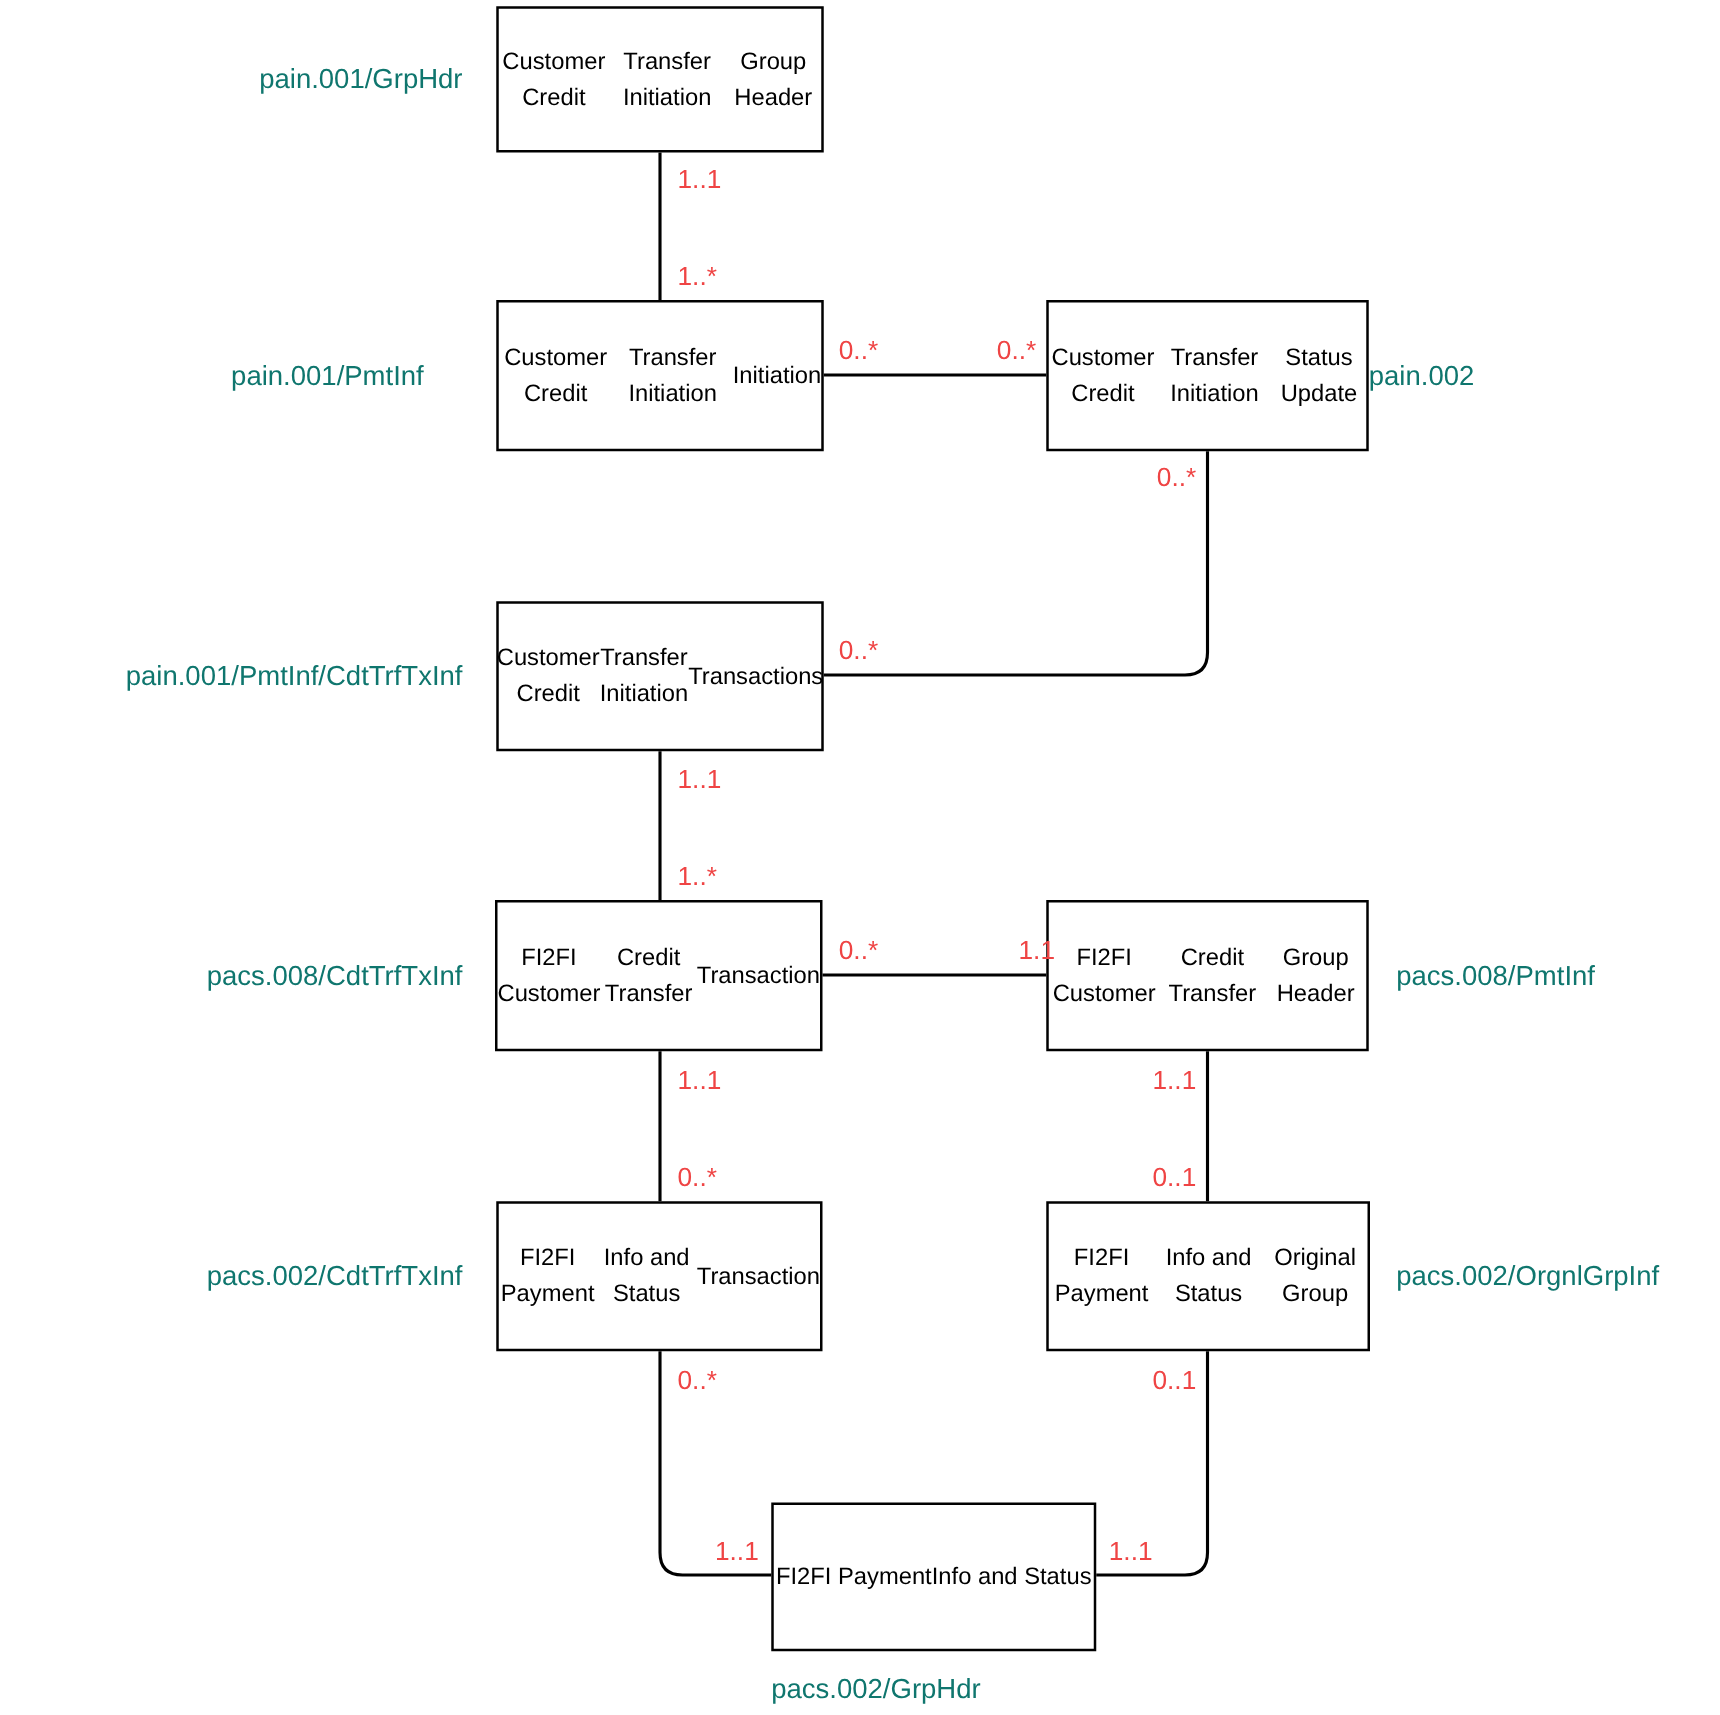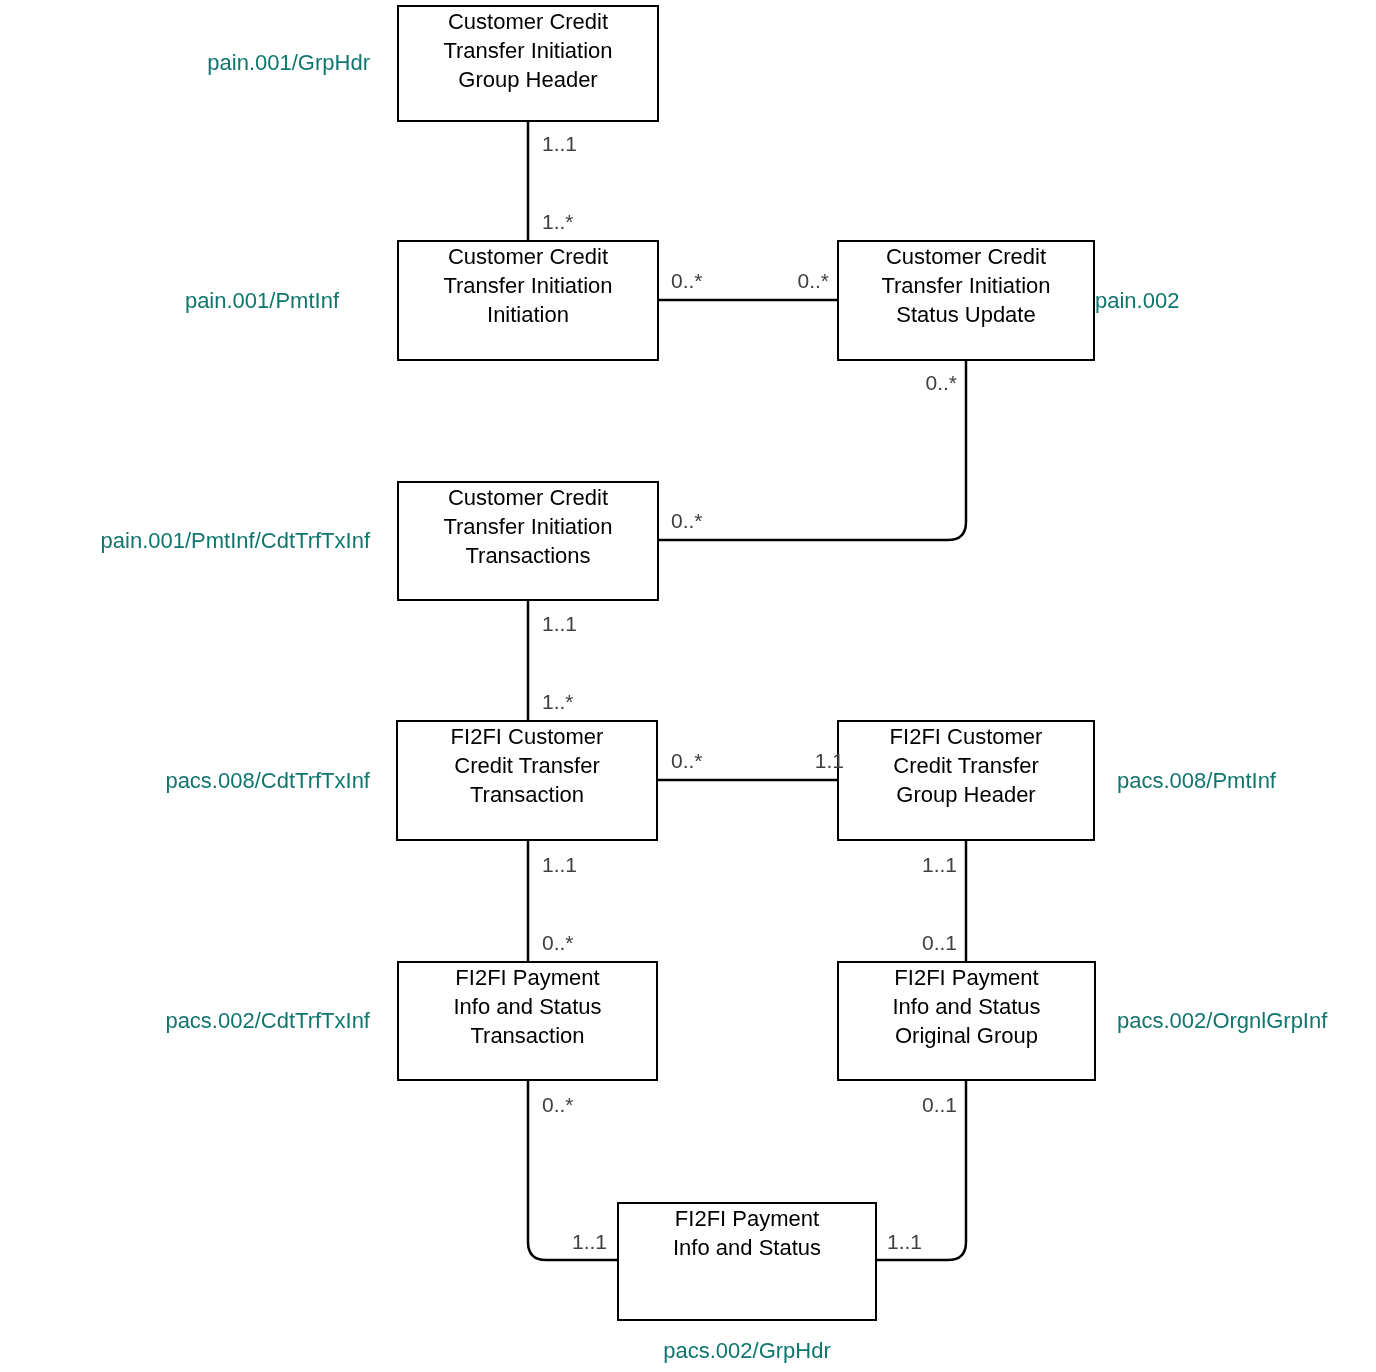--- a/index.html
+++ b/index.html
@@ -3,32 +3,32 @@
 <meta charset="utf-8">
 <style>
   html,body{margin:0;padding:0;background:#ffffff;}
   .canvas{
     position:relative;width:1376px;height:1372px;background:#ffffff;
     font-family:"Liberation Sans",sans-serif;color:#000000;overflow:hidden;
   }
   .wires{position:absolute;left:0;top:0;width:1376px;height:1372px;}
   .entity{
     position:absolute;box-sizing:border-box;border:2px solid #000000;background:#ffffff;
-    display:flex;flex-direction:column;align-items:center;
-    text-align:center;font-size:22px;line-height:29px;
+    display:flex;flex-direction:row;align-items:center;justify-content:center;
+    text-align:center;font-size:19px;line-height:29px;
   }
   .card{
-    position:absolute;font-size:21px;line-height:22px;color:#404040;white-space:nowrap;
+    position:absolute;font-size:21px;line-height:22px;color:#ef4444;white-space:nowrap;
   }
   .card.r{text-align:right;}
   .plabel{
     position:absolute;font-size:22px;line-height:26px;color:#0f766e;white-space:nowrap;
   }
   .plabel.r{text-align:right;}
-  .plabel.c{text-align:center;}
+  .plabel.c{}
 </style>
 </head>
 <body>
 
 <div class="canvas">
 
   <svg class="wires" viewBox="0 0 1376 1372" fill="none" stroke="#000000" stroke-width="2.5">
     <line x1="528" y1="120" x2="528" y2="242"></line>
     <line x1="657" y1="300" x2="839" y2="300"></line>
     <path d="M966 360 L966 522 Q966 540 948 540 L657 540"></path>

